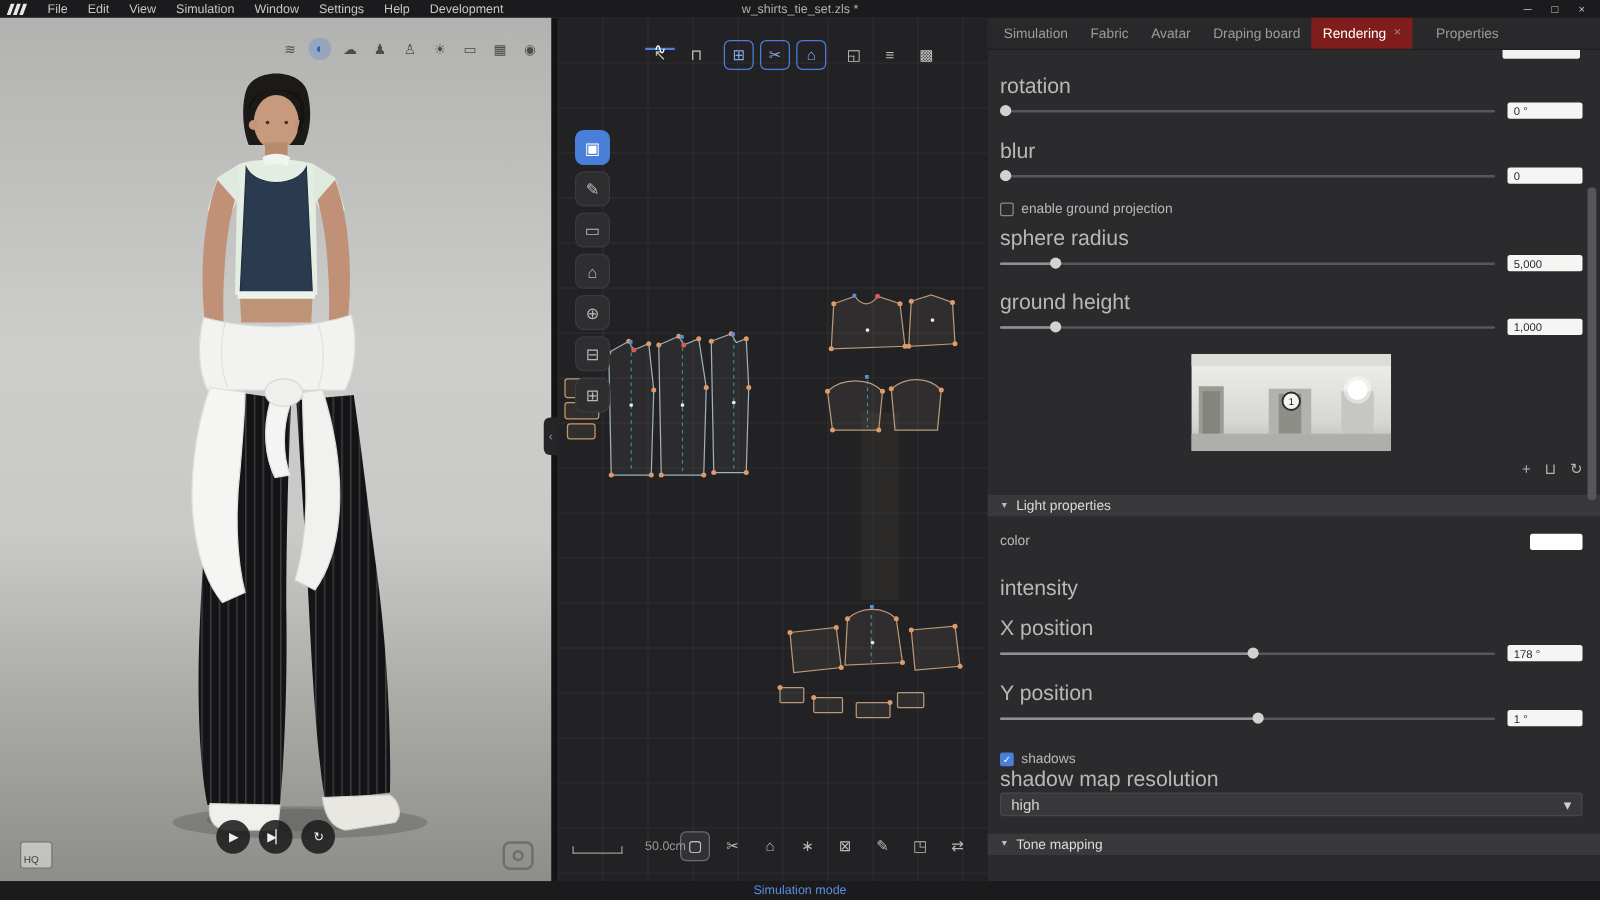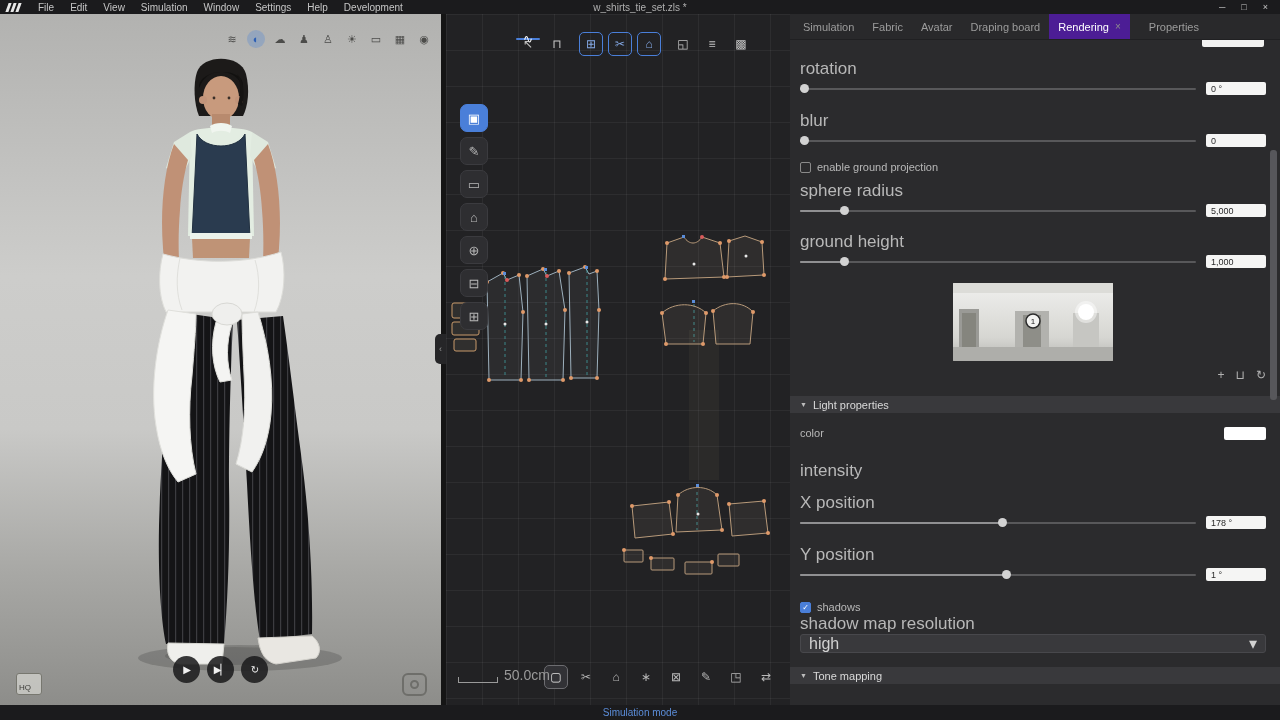--- a/index.html
+++ b/index.html
@@ -40,49 +40,49 @@
   .tool { width:28px; height:28px; border-radius:7px; background:#2e2e31; border:1px solid #3b3b3f; color:#b8b8b8; font-size:13px; display:flex; align-items:center; justify-content:center; }
   .tool.active { background:#4a7fd9; border-color:#4a7fd9; color:#fff; }
   .tools-top { position:absolute; left:70px; top:18px; display:flex; gap:10px; z-index:3; }
   .tgroup { display:flex; gap:5px; }
   .ttool { width:24px; height:24px; border-radius:5px; border:1px solid transparent; color:#c2c2c2; font-size:12px; display:flex; align-items:center; justify-content:center; }
   .ttool.fill { background:#4a7fd9; color:#fff; }
   .ttool.outline { border-color:#4a7fd9; color:#84a9e6; }
   .tools-bottom { position:absolute; left:98px; bottom:16px; display:flex; gap:6px; z-index:3; }
   .btool { width:24px; height:24px; border-radius:5px; border:1px solid transparent; color:#b8b8b8; font-size:12px; display:flex; align-items:center; justify-content:center; }
   .btool.boxed { border-color:#6c6c70; background:#323236; color:#e0e0e0; }
-  .scale { position:absolute; left:12px; bottom:22px; display:flex; align-items:flex-end; gap:6px; color:#9a9a9a; font-size:14px; z-index:3; }
+  .scale { position:absolute; left:12px; bottom:22px; display:flex; align-items:flex-end; gap:18px; color:#9a9a9a; font-size:10px; z-index:3; }
   .scale-line { display:block; width:40px; height:6px; border-left:1px solid #9a9a9a; border-right:1px solid #9a9a9a; border-bottom:1px solid #9a9a9a; }
 
   
   .right-panel { position:absolute; left:790px; top:14px; width:490px; height:691px; background:#2b2b2d; }
   .tabs { height:26px; display:flex; align-items:center; background:#29292b; border-bottom:1px solid #202022; font-size:11px; color:#9c9c9c; padding-left:4px; }
   .tab { padding:0 9px; height:100%; display:flex; align-items:center; gap:6px; white-space:nowrap; }
-  .tab.active { color:#ffffff; background:#4c1d95;justify-content:flex-end; }
+  .tab.active { color:#ffffff; background:#7f1d1d;justify-content:flex-end; }
   .tab .close { font-size:10px; color:#8d8d8d; }
   .tab.gap { margin-left:10px; }
   .content { position:relative; height:665px; padding:0 14px 0 10px; overflow:hidden; font-size:11px; color:#b8b8b8; }
   .partial-box { position:absolute; top:-6px; right:16px; width:62px; height:13px; background:#f2f2f1; border-radius:2px; }
   .lbl { font-size:17px; color:#b8b8b8; height:12px; line-height:12px; }
   .slider-row { display:flex; align-items:center; gap:10px; margin-top:7px; height:13px; }
   .slider { position:relative; flex:1; height:13px; }
   .track { position:absolute; left:0; right:0; top:6px; height:2px; background:#58585a; border-radius:1px; }
   .fill { position:absolute; left:0; top:6px; height:2px; background:#909092; border-radius:1px; }
   .handle { position:absolute; top:2px; width:9px; height:9px; border-radius:50%; background:#d2d2d2; margin-left:-4px; }
   .value-box { width:60px; height:13px; background:#f5f5f4; border-radius:2px; color:#2a2a2a; font-size:9px; display:flex; align-items:center; padding-left:5px; }
   .check-row { display:flex; align-items:center; gap:6px; height:12px; }
   .cb { width:11px; height:11px; border:1px solid #8a8a8a; border-radius:2px; flex:0 0 auto; }
   .cb.checked { background:#4a7fd9; border-color:#4a7fd9; color:#fff; font-size:8px; display:flex; align-items:center; justify-content:center; }
   .hdri { width:160px; height:78px; margin:15px auto 0; position:relative; border-radius:1px; overflow:hidden; }
   .env-actions { display:flex; justify-content:flex-end; align-items:center; gap:11px; margin-top:6px; height:15px; color:#b2b2b2; font-size:12px; }
   .section { margin:14px -14px 0 -10px; height:17px; background:#39393c; display:flex; align-items:center; gap:6px; padding-left:10px; color:#dadada; font-size:11px; }
   .section .arrow { font-size:7px; color:#bdbdbd; }
   .color-row { display:flex; align-items:center; justify-content:space-between; margin-top:13px; height:14px; }
   .swatch { width:42px; height:13px; background:#ffffff; border-radius:2px; }
-  .dropdown { margin-top:4px; height:19px; background:#39393c; border:1px solid #48484c; border-radius:3px; display:flex; align-items:center; justify-content:space-between; padding:0 8px; color:#d2d2d2; font-size:16px; }
+  .dropdown { margin-top:4px; height:19px; background:#39393c; border:1px solid #48484c; border-radius:3px; display:flex; align-items:center; justify-content:space-between; padding:0 8px; color:#d2d2d2; font-size:12px; }
   .scrollbar { position:absolute; right:3px; top:26px; bottom:0; width:7px; }
   .scrollbar .thumb { position:absolute; left:0; right:0; top:110px; height:250px; background:#57575b; border-radius:3px; }
 
   
   .statusbar { position:absolute; left:0; top:705px; width:1280px; height:15px; background:#1b1b1d; display:flex; align-items:center; justify-content:center; font-size:10px; color:#5b8dd9; }
 
   .mt23{margin-top:23px}.mt20{margin-top:20px}.mt14{margin-top:14px}.mt13{margin-top:25px}
   .mt12{margin-top:12px}.mt19{margin-top:19px}.mt5{margin-top:5px}
 </style>
 </head>

